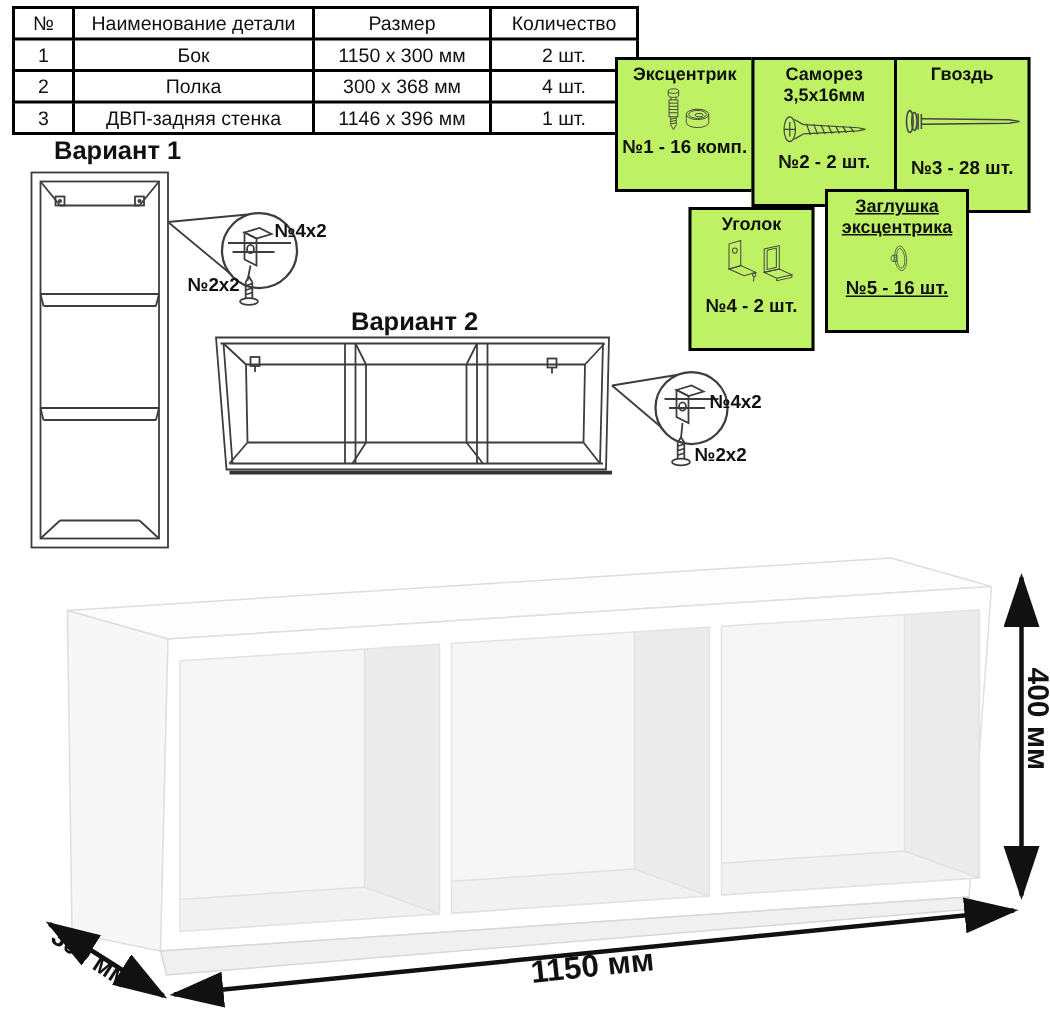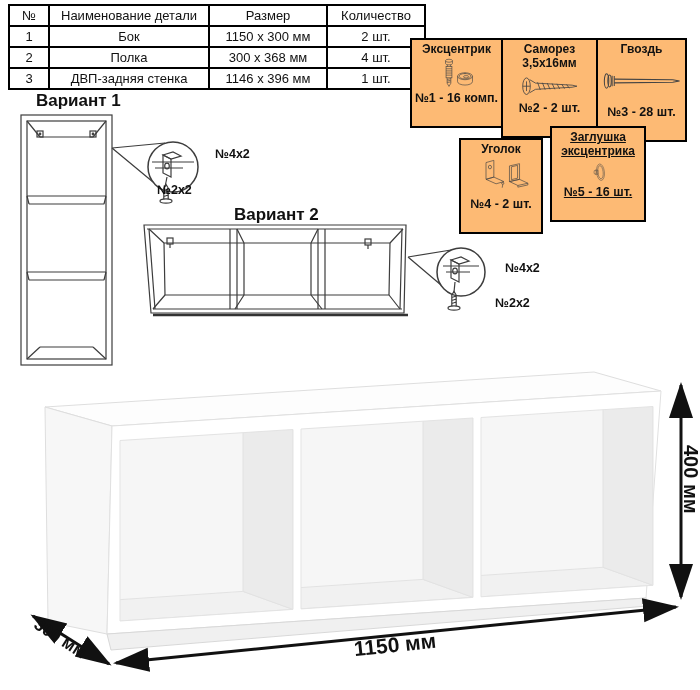--- a/index.html
+++ b/index.html
@@ -8,30 +8,30 @@
 
   
   .parts-table{position:absolute;left:8px;top:4px;border-collapse:collapse;
                font-size:13px;color:#111;background:#fff;}
   .parts-table th,.parts-table td{border:2px solid #000;padding:0 6px;height:19px;
                font-weight:400;text-align:center;line-height:1.05;white-space:nowrap;}
   .c-num{width:26px;} .c-name{width:146px;} .c-size{width:104px;margin-top:28px;} .c-qty{width:84px;}
   .t-left{text-align:right;}
 
   
-  .hw{position:absolute;border:2px solid #000;background:#fdba74;box-sizing:border-box;
+  .hw{position:absolute;border:2px solid #000;background:#bef264;box-sizing:border-box;
       display:flex;flex-direction:column;align-items:center;justify-content:flex-end;}
   .hw-title{font-weight:700;font-size:12px;text-align:center;line-height:1.15;
             white-space:pre-line;padding-top:3px;}
   .hw-count{font-weight:700;font-size:12.5px;text-align:center;padding-bottom:21px;white-space:nowrap;}
   .hw-icon{display:block;margin:auto;}
 
   
   .variant-label{position:absolute;font-weight:700;font-size:17px;white-space:nowrap;}
-  .callout-label{position:absolute;font-weight:700;font-size:12.5px;white-space:nowrap;margin-left:32px;}
+  .callout-label{position:absolute;font-weight:700;font-size:12.5px;white-space:nowrap;}
   .linework{position:absolute;}
 
   
   .dim{position:absolute;font-weight:700;color:#111;white-space:nowrap;}
   .dim-width{left:320px;top:633px;width:150px;text-align:center;font-size:21px;
              transform:rotate(-6deg);}
   .dim-height{left:702px;top:445px;font-size:20px;transform:rotate(90deg);
               transform-origin:0 0;}
   .dim-depth{left:16px;top:629px;width:88px;text-align:center;font-size:17px;
              transform:rotate(33deg);}

